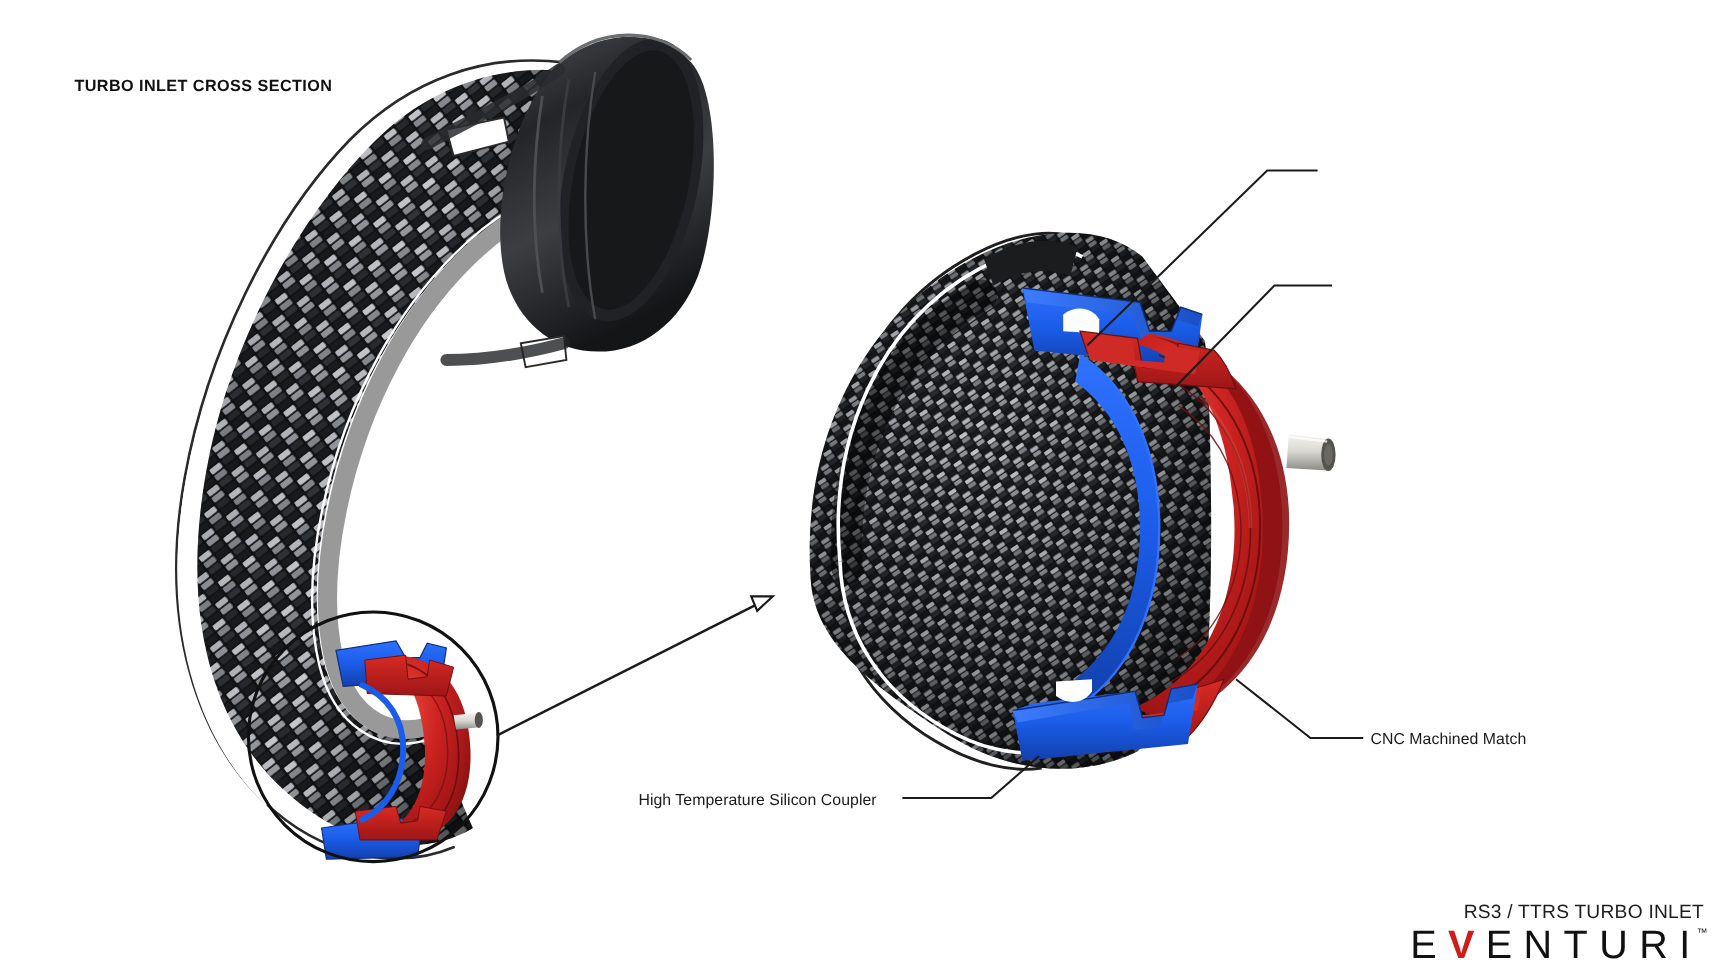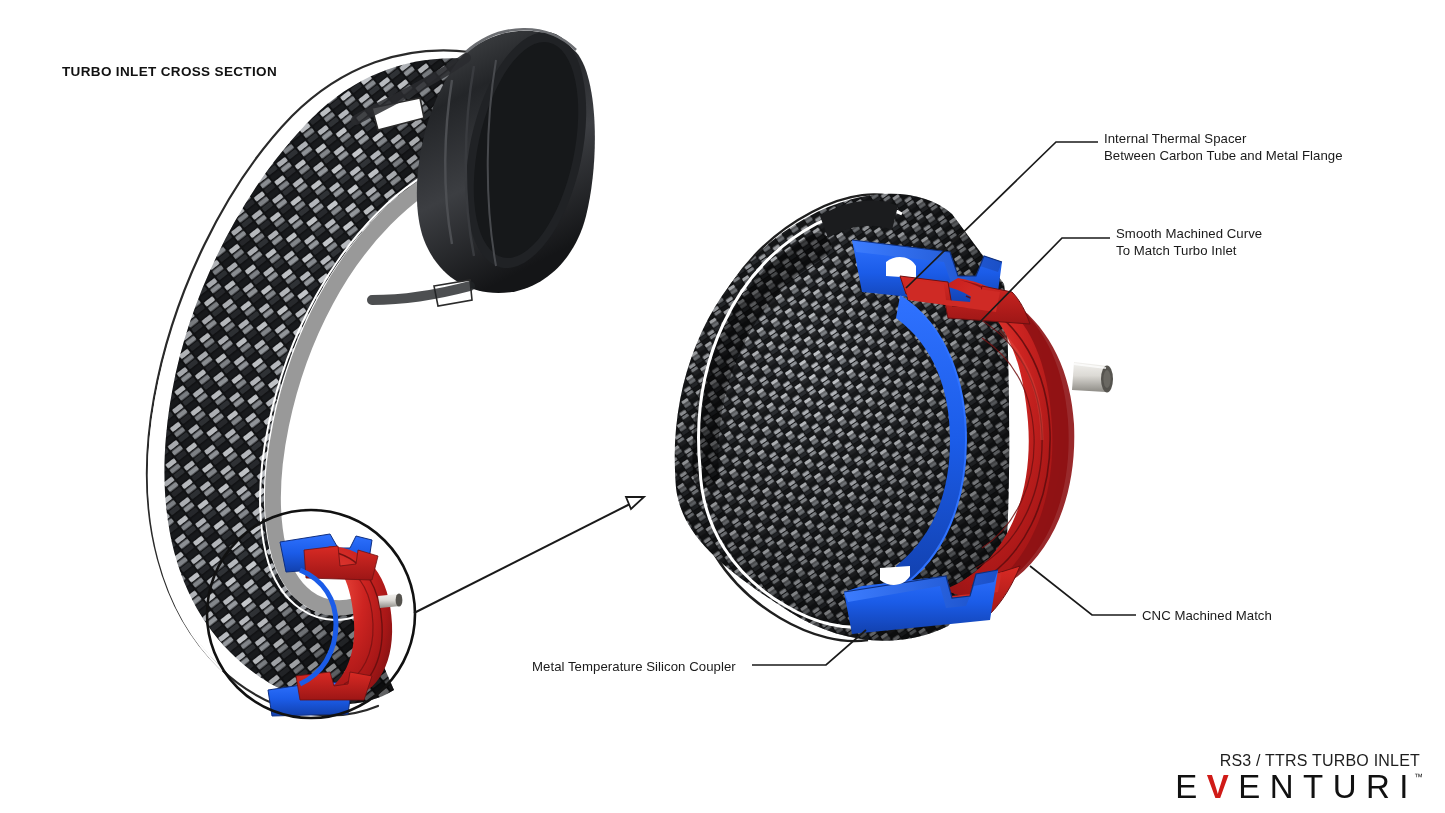--- a/index.html
+++ b/index.html
@@ -350,36 +350,28 @@
       <path d="M906,288 L1056,142 L1098,142"></path>
 
       <path d="M976,326 L1062,238 L1110,238"></path>
 
       <path d="M1030,566 L1092,615 L1136,615"></path>
 
       <path d="M752,665 L826,665 L866,630"></path>
     </g>
   </svg>
 
-  <div class="callout" id="co-spacer">
-    <div>Internal Thermal Spacer</div>
-    <div>Between Carbon Tube and Metal Flange</div>
-  </div>
-
-  <div class="callout" id="co-curve">
-    <div>Smooth Machined Curve</div>
-    <div>To Match Turbo Inlet</div>
-  </div>
+
 
   <div class="callout" id="co-cnc">
     <div>CNC Machined Match</div>
   </div>
 
   <div class="callout" id="co-silicon">
-    <div>Metal Temperature Silicon Coupler</div>
+    <div>High Temperature Silicon Coupler</div>
   </div>
 
   <div class="brand" id="brand-sub">RS3 / TTRS TURBO INLET</div>
 
   <div class="brand" id="brand-logo">
     <span class="logo-txt">E</span>
     <span class="logo-txt logo-v">V</span>
     <span class="logo-txt">ENTURI</span>
     <span class="tm">™</span>
   </div>

